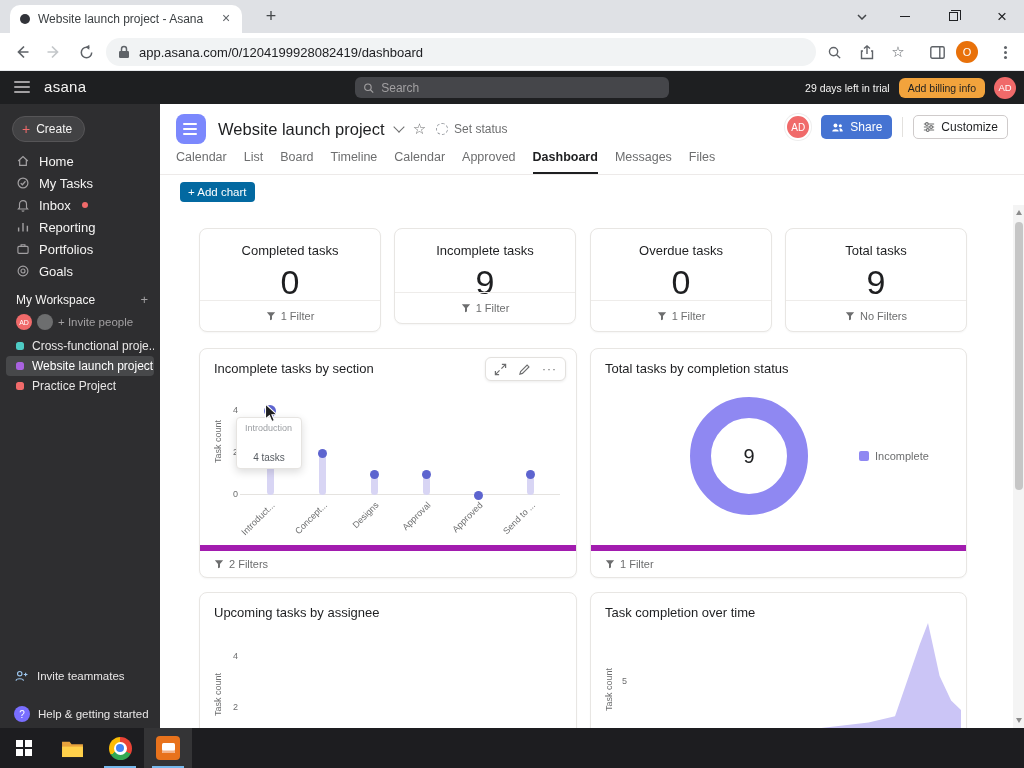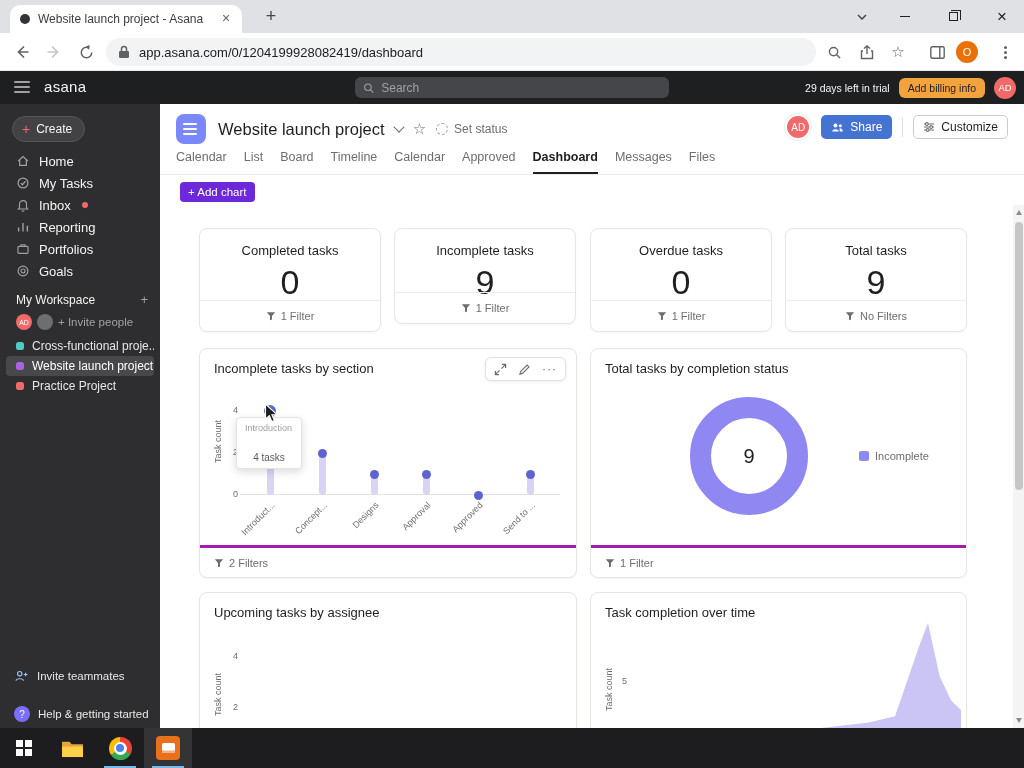--- a/index.html
+++ b/index.html
@@ -75,28 +75,28 @@
   .dashcirc{width:12px;height:12px;border:1.3px dashed #9a9ea3;border-radius:50%;}
   .hdr-right{position:absolute;right:16px;top:10px;display:flex;align-items:center;gap:10px;}
   .av26{width:26px;height:26px;font-size:10px;border:2px solid #fff;box-shadow:0 0 0 1px #eee;}
   .sharebtn{height:24px;background:#4573d2;color:#fff;font-size:12px;border-radius:5px;display:flex;align-items:center;gap:6px;padding:0 10px;}
   .vdiv{width:1px;height:20px;background:#e3e1de;}
   .custbtn{height:24px;background:#fff;border:1px solid #cfcbcb;color:#1e1f21;font-size:12px;border-radius:5px;display:flex;align-items:center;gap:6px;padding:0 9px;}
   .tabs{position:absolute;left:16px;top:46px;display:flex;gap:17px;height:24px;}
   .tab{font-size:12.5px;color:#6d6e6f;padding-bottom:7px;}
   .tab.active{color:#1e1f21;font-weight:700;border-bottom:2px solid #1e1f21;}
   .tabline{position:absolute;left:0;top:70px;width:864px;height:1px;background:#edeae9;}
-  .addchart{position:absolute;left:20px;top:78px;height:20px;background:#6d28d9;color:#fff;font-size:11.5px;border-radius:4px;display:flex;align-items:center;gap:5px;padding:0 8px;}
+  .addchart{position:absolute;left:20px;top:78px;height:20px;background:#0369a1;color:#fff;font-size:11.5px;border-radius:4px;display:flex;align-items:center;gap:5px;padding:0 8px;}
 
   .card{position:absolute;background:#fff;border:1px solid #e8e6e3;border-radius:8px;box-shadow:0 1px 2px rgba(0,0,0,.04);}
   .stat-title{position:absolute;top:14px;left:0;width:100%;text-align:center;font-size:13px;color:#1e1f21;}
   .stat-value{position:absolute;top:34px;left:0;width:100%;text-align:center;font-size:34px;color:#1e1f21;}
   .stat-foot{position:absolute;left:0;right:0;bottom:0;height:31px;border-top:1px solid #eeecea;display:flex;align-items:center;justify-content:center;gap:5px;font-size:11px;color:#6d6e6f;}
   .chart-title{position:absolute;left:14px;top:12px;font-size:13px;color:#1e1f21;}
-  .chart-foot{position:absolute;left:0;right:0;bottom:0;height:32px;border-top:3px solid #a21caf;display:flex;align-items:center;padding-left:14px;gap:5px;font-size:11px;color:#6d6e6f;}
+  .chart-foot{position:absolute;left:0;right:0;bottom:0;height:32px;border-top:6px solid #a21caf;display:flex;align-items:center;padding-left:14px;gap:5px;font-size:11px;color:#6d6e6f;}
   .hover-toolbar{position:absolute;right:10px;top:8px;height:24px;background:#fff;border:1px solid #e3e1de;border-radius:6px;box-shadow:0 1px 3px rgba(0,0,0,.08);display:flex;align-items:center;gap:11px;padding:0 8px;color:#6d6e6f;}
 
   
   .plot{position:absolute;left:44px;top:52px;width:312px;height:94px;}
   .baseline{position:absolute;left:-4px;right:-4px;bottom:0;height:1px;background:#e5e3e0;}
   .yaxis{position:absolute;left:20px;top:52px;width:18px;height:94px;}
   .ytick{position:absolute;left:0;width:100%;text-align:right;font-size:9px;color:#6d6e6f;}
   .ylab{position:absolute;font-size:9px;color:#6d6e6f;transform:rotate(-90deg);transform-origin:0 0;white-space:nowrap;}
   .stem{position:absolute;bottom:0;width:7px;border-radius:3.5px;}
   .dot{position:absolute;border-radius:50%;}

